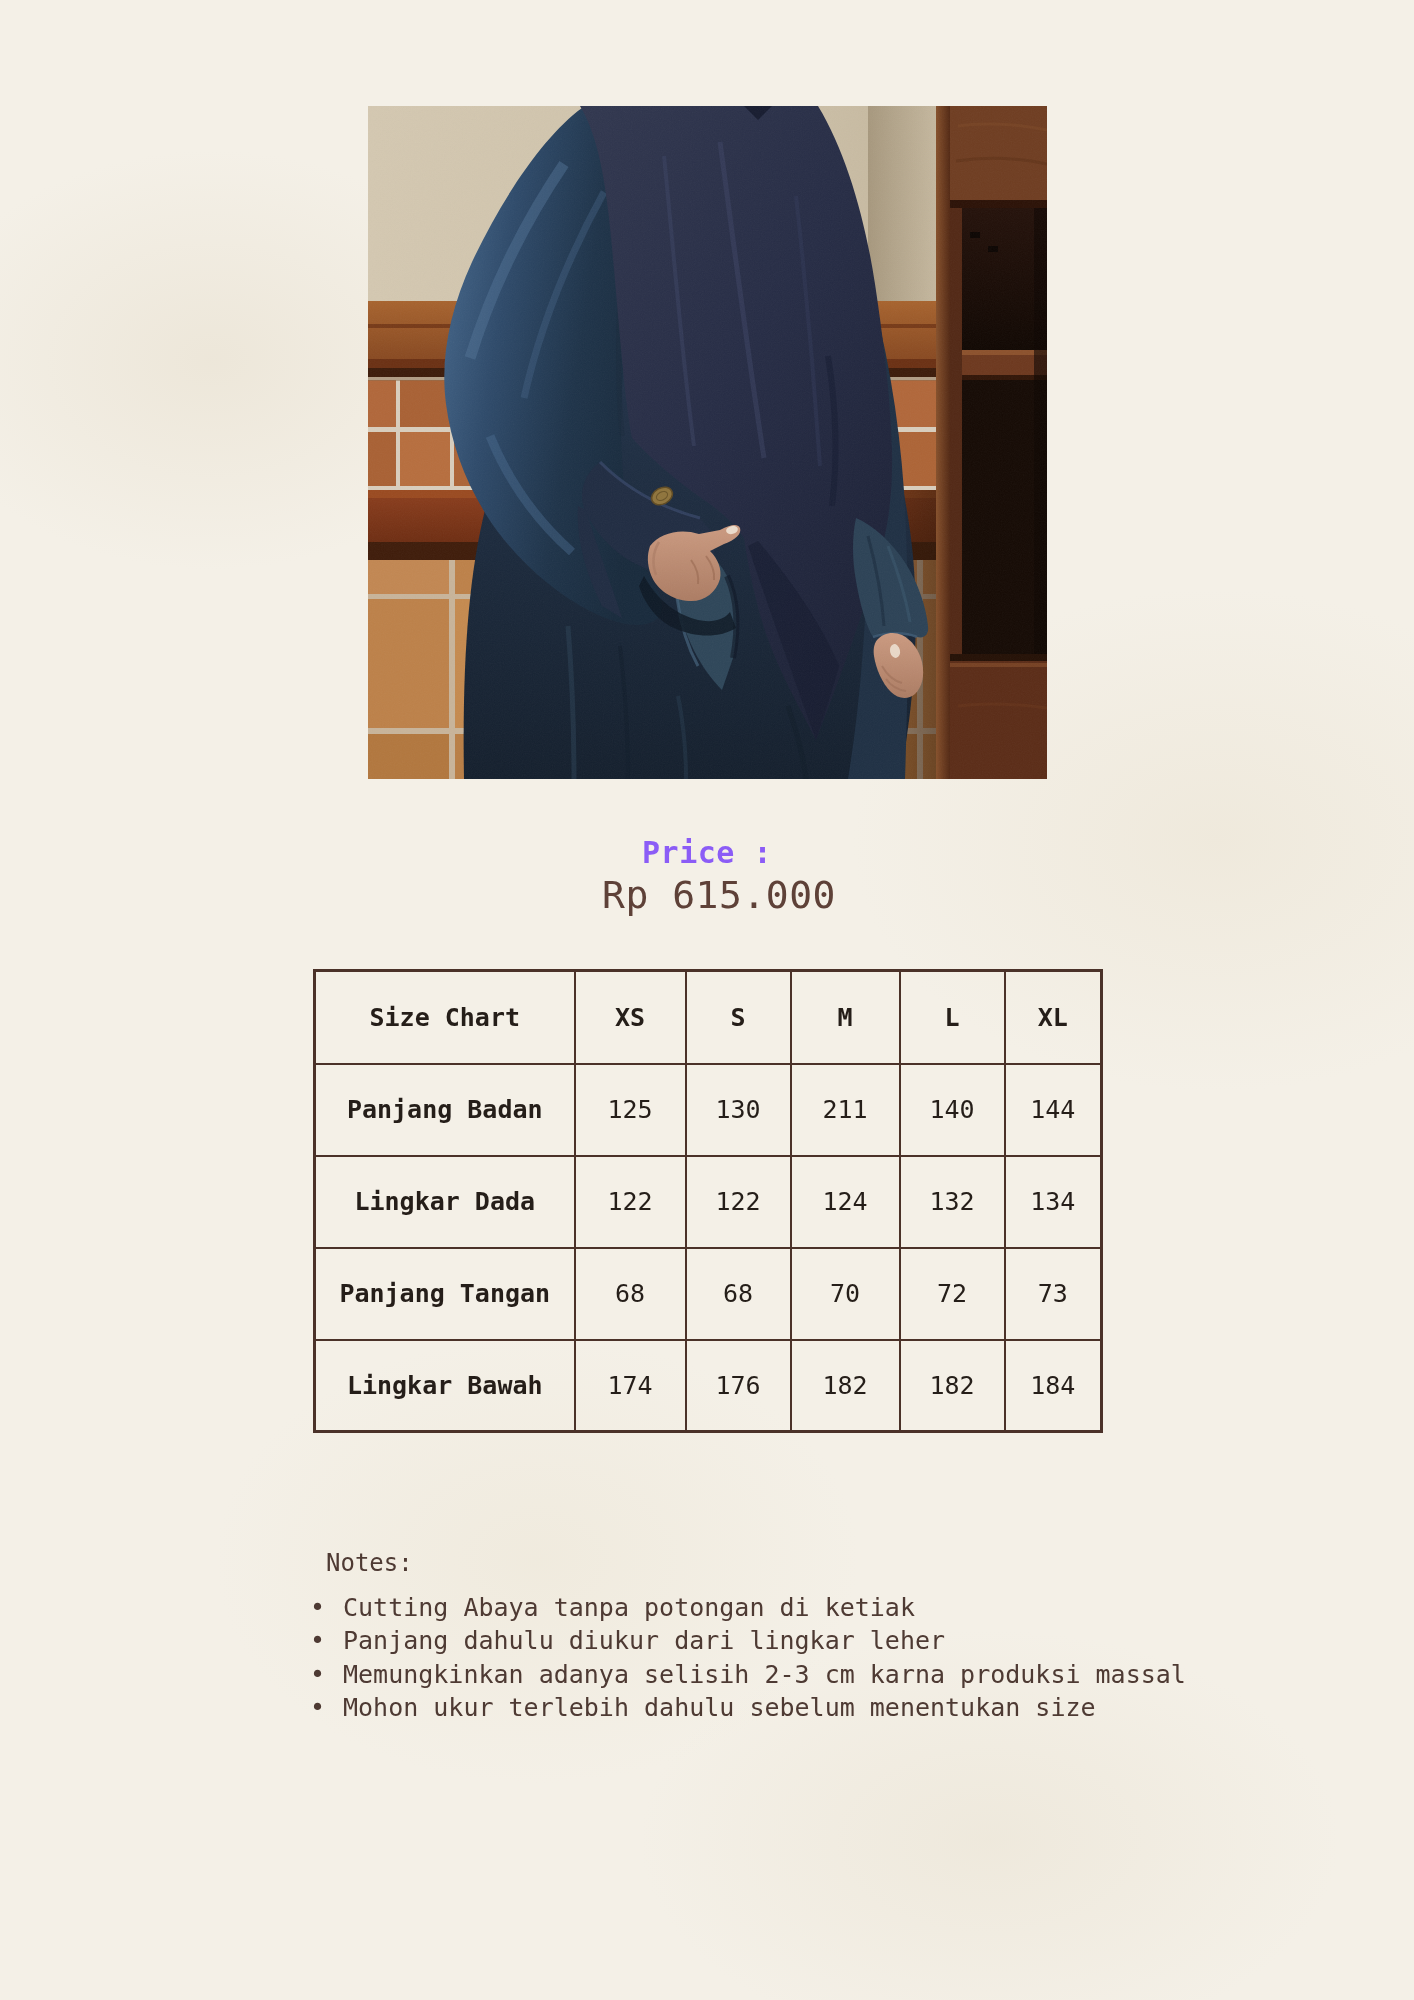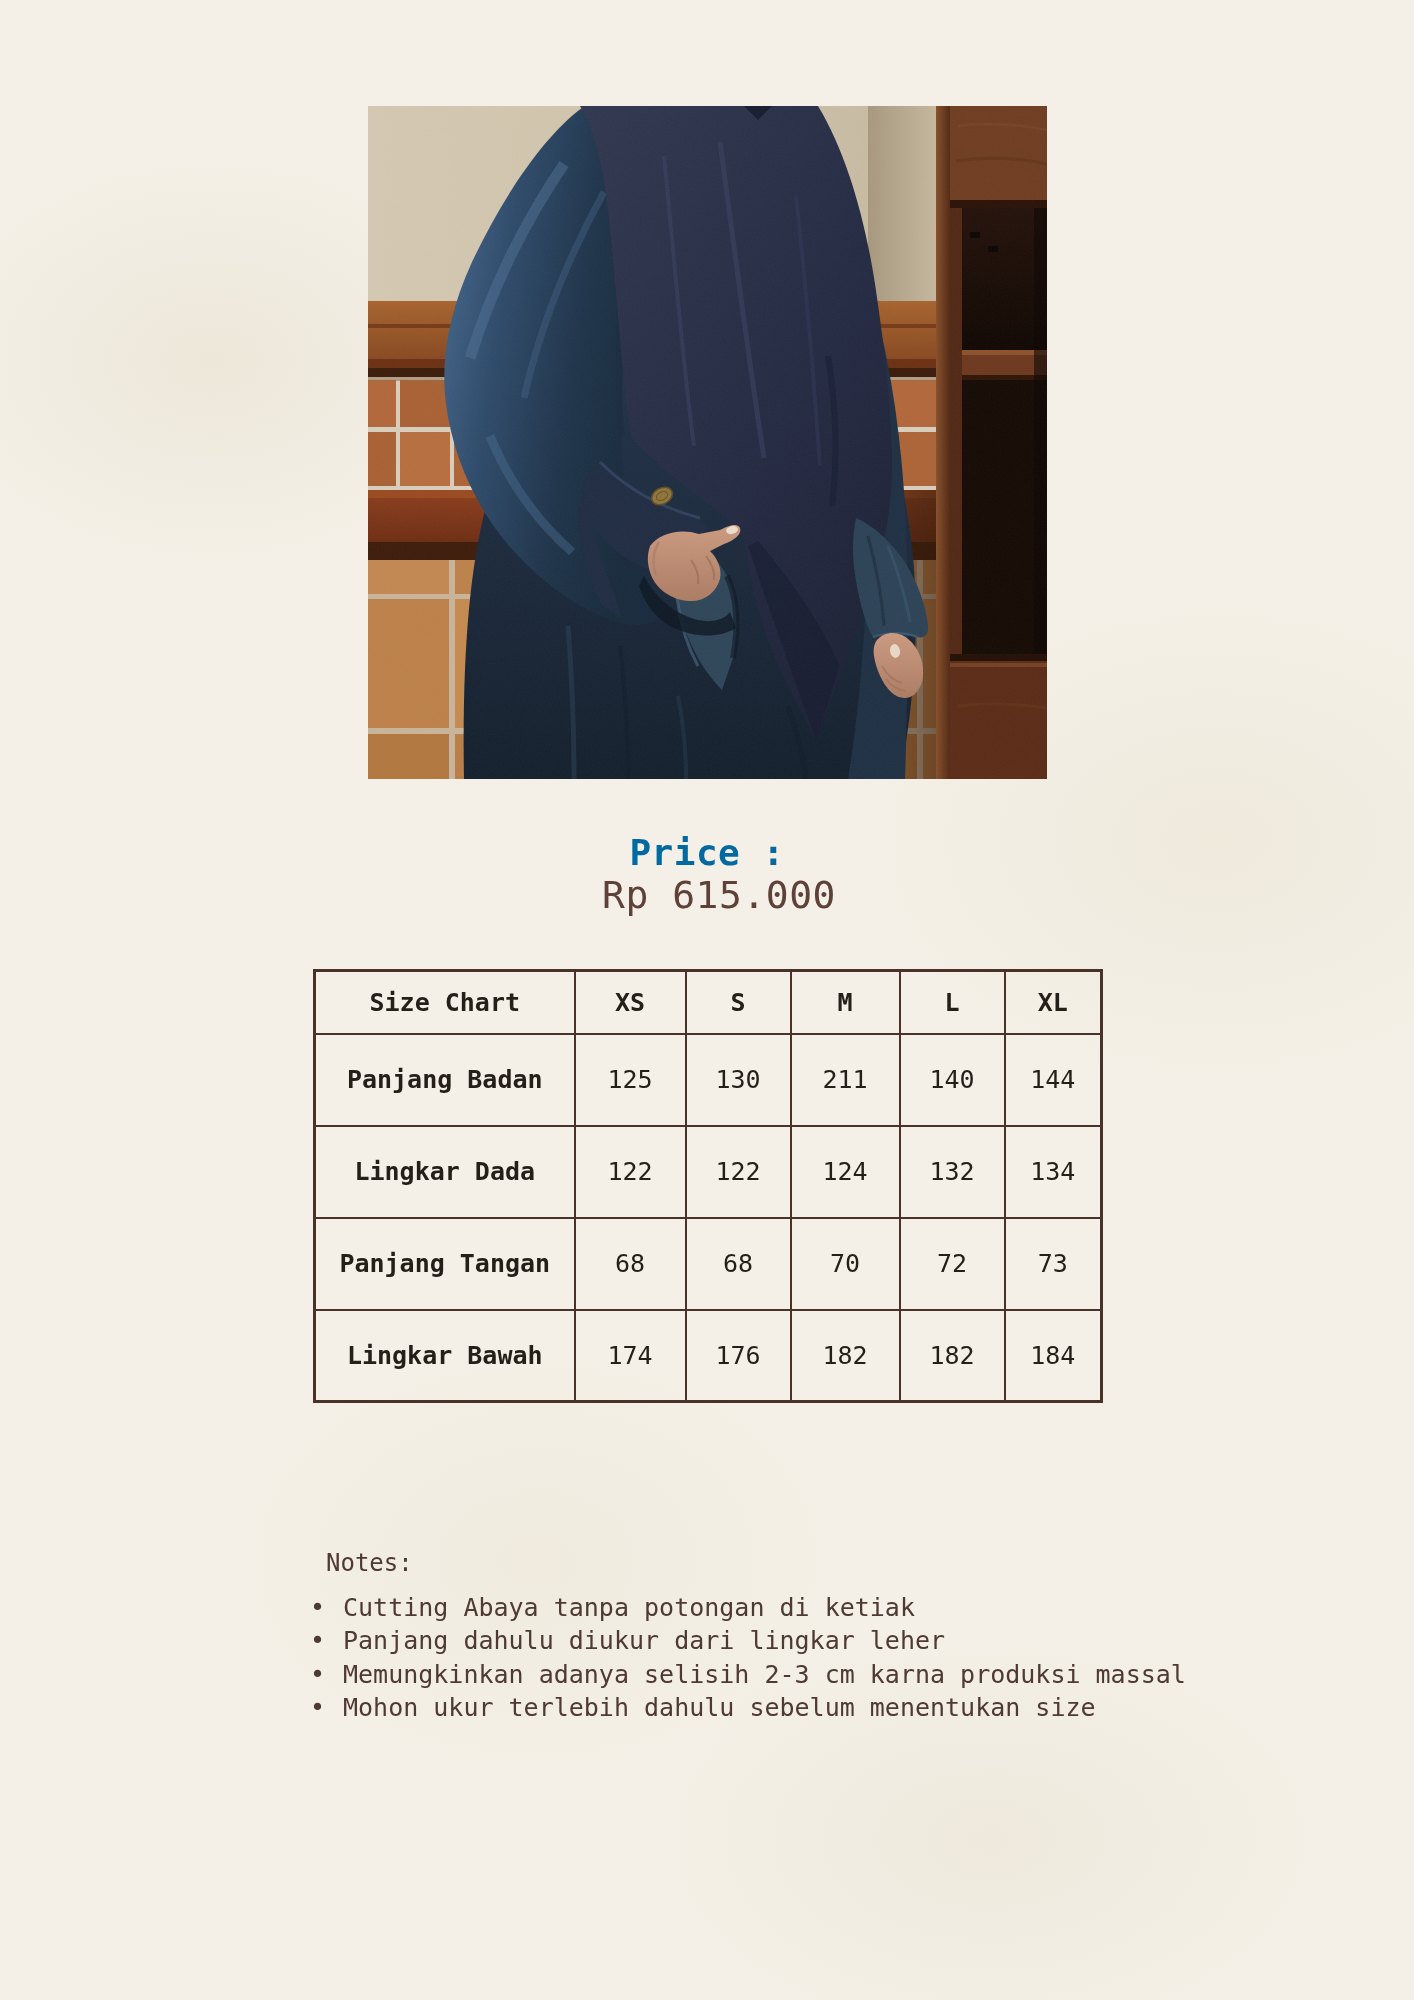--- a/index.html
+++ b/index.html
@@ -11,30 +11,30 @@
       radial-gradient(ellipse 520px 360px at 86% 42%, rgba(233,225,207,.45), transparent 70%),
       radial-gradient(ellipse 460px 320px at 38% 78%, rgba(235,228,211,.45), transparent 70%),
       radial-gradient(ellipse 500px 300px at 70% 92%, rgba(230,222,204,.4), transparent 70%),
       #f4f0e7;
   }
   .photo-wrap { position:absolute; left:368px; top:106px; width:679px; height:673px; }
   .photo-wrap svg { display:block; width:679px; height:673px; }
 
   .price-block { position:absolute; left:0; top:832px; width:1414px; text-align:center;
                  color:#5b3d33; letter-spacing:.5px; }
-  .price-label { font-size:36px; line-height:42px; font-weight:bold; color:#0369a1; }
+  .price-label { font-size:30px; line-height:42px; font-weight:bold; color:#8b5cf6; }
   .price-value { font-size:38px; line-height:42px; color:#5e4138;padding-left:24px; }
 
   table.size-chart { position:absolute; left:313px; top:969px; width:787px;
                      border-collapse:collapse; table-layout:fixed;
                      border:3px solid #4b3229; color:#251e19; }
   table.size-chart td { border:2px solid #4b3229; text-align:center; vertical-align:middle;
                         font-size:25px; padding:0; overflow:hidden; }
   table.size-chart tr { height:92px; }
-  table.size-chart tr.hdr { height:63px;padding-left:10px; }
+  table.size-chart tr.hdr { height:93px;padding-left:10px; }
   table.size-chart tr.hdr td { font-weight:bold; }
   table.size-chart td.row-label { font-weight:bold;border-radius:18px; }
 
   .notes { position:absolute; left:310px; top:1548px; color:#4e3a33; }
   .notes-title { font-size:24px; line-height:30px; margin:0 0 13px 16px; font-weight:normal; }
   .notes-list { list-style:none; margin:0; padding:0; font-size:25px; }
   .notes-list li { line-height:33.4px; display:flex; }
   .notes-list .bullet { flex:0 0 33px; width:33px; }
 </style>
 </head>

